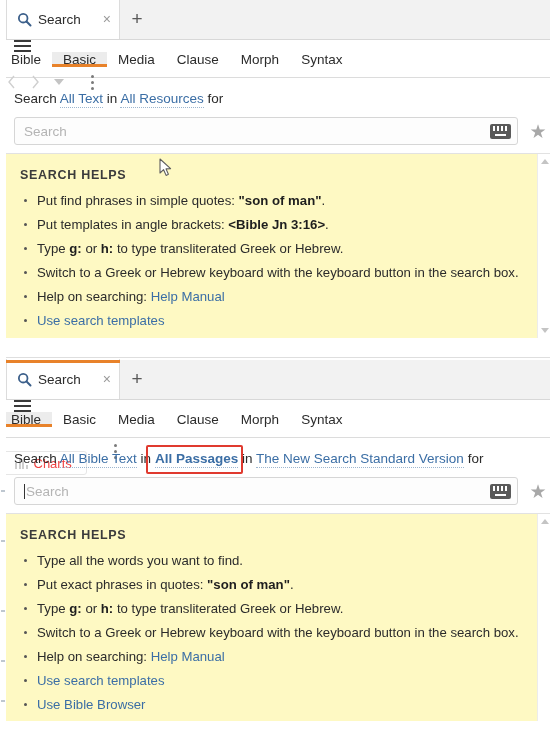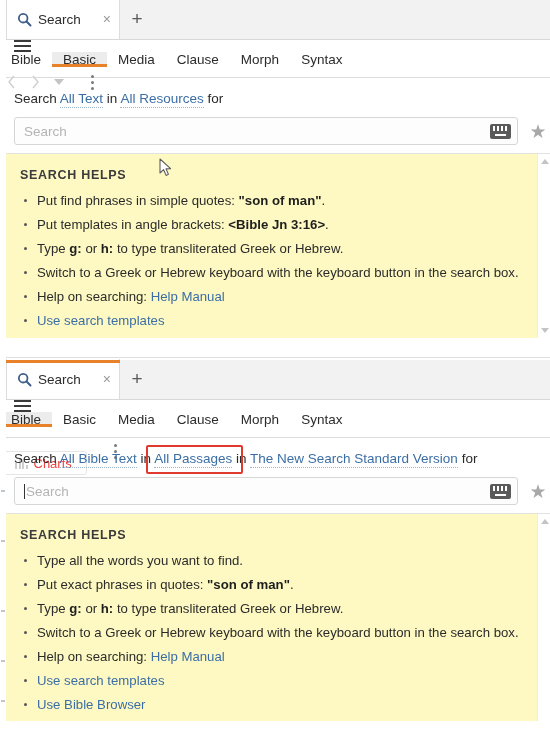--- a/index.html
+++ b/index.html
@@ -223,21 +223,21 @@
     white-space: nowrap;
     margin-bottom: 9px;
     position: relative;
     line-height: 18px;
   }
   .sl-link {
     color: #3b6ea5;
     border-bottom: 1px dotted #9db6cf;
     padding-bottom: 1px;
   }
-  .sl-link.bold { font-weight: normal; }
+  .sl-link.bold { font-weight: bold; }
   .sl-plain { color: #2b2b2b; }
 
   .highlight-box {
     position: absolute;
     border: 2px solid #e03a2f;
     border-radius: 2px;
     pointer-events: none;
   }
 
   .inputrow {

